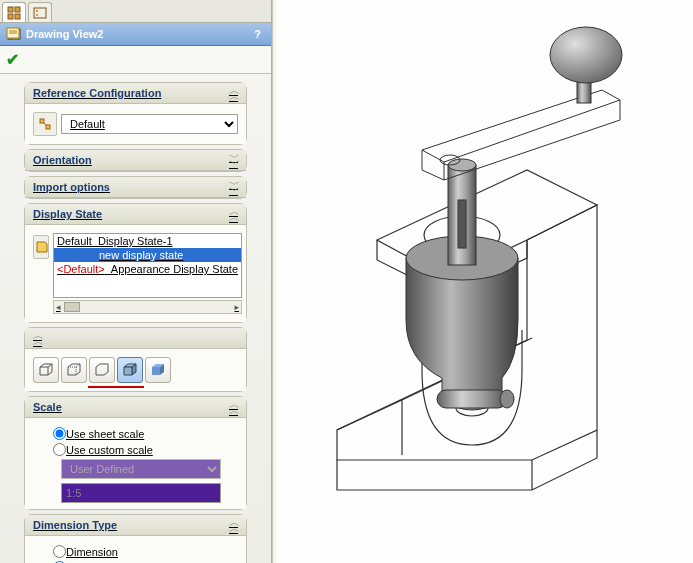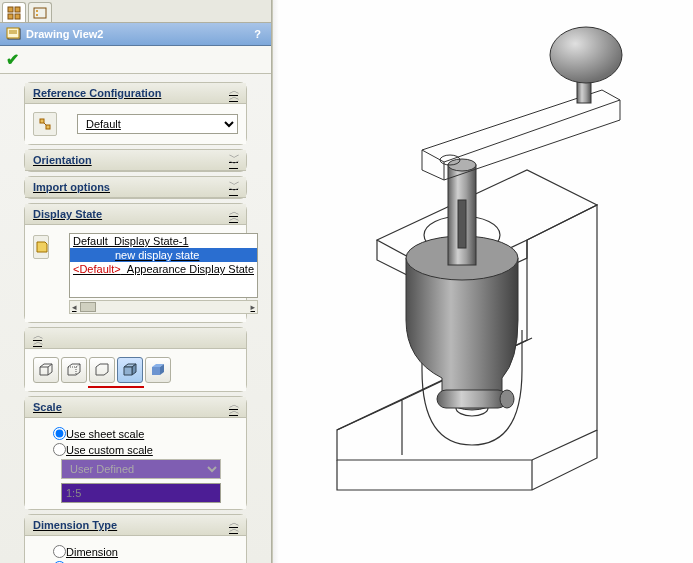--- a/index.html
+++ b/index.html
@@ -68,21 +68,21 @@
     display: flex; align-items: center;
     padding: 4px 8px;
     background: linear-gradient(to bottom, #eeeee6, #dcdccc);
     border-bottom: 1px solid #c0c0b0;
     cursor: pointer;
   }
   .sec-header .label { flex: 1; color: #1a3a6e; font-weight: bold; }
   .sec-chevrons { color: #888; font-size: 10px; line-height: 6px; letter-spacing: -2px; display:flex;flex-direction:column; }
   .sec-body { padding: 6px 8px; background: #fbfbf8; }
 
-  .row { display: flex; align-items: center; gap: 20px; margin: 2px 0; }
+  .row { display: flex; align-items: center; gap: 4px; margin: 2px 0; }
   .icon-btn {
     width: 24px; height: 24px;
     border: 1px solid #c0c0b0;
     background: #f0f0e8;
     display:flex;align-items:center;justify-content:center;
     border-radius: 2px;
   }
   select, input[type=text] {
     border: 1px solid #a0a090;
     background: #fff;

